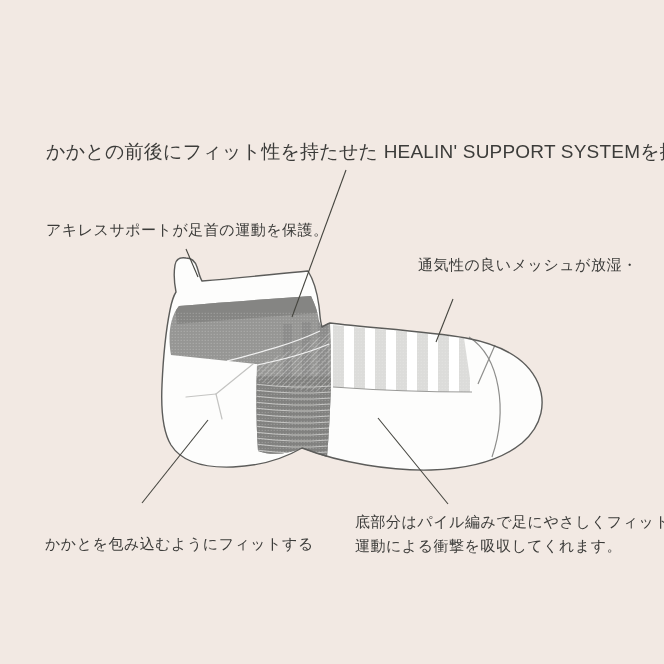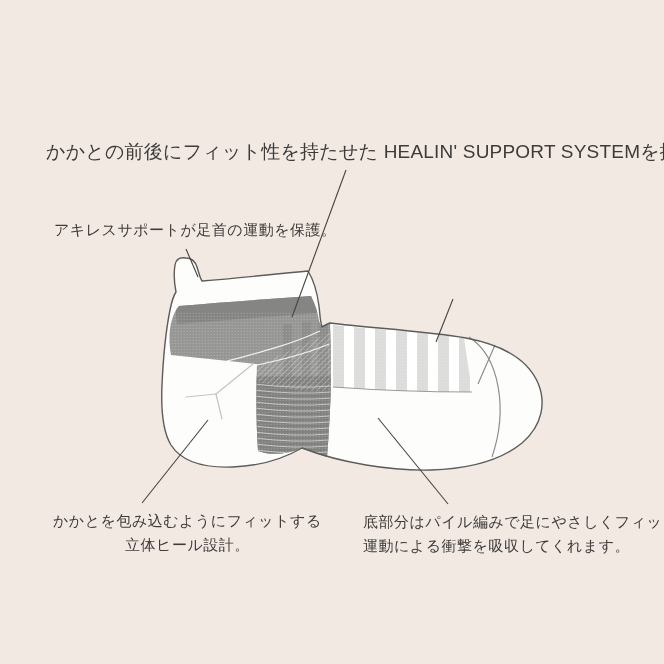--- a/index.html
+++ b/index.html
@@ -20,24 +20,24 @@
     position: absolute;
     color: #3c3c3a;
     white-space: nowrap;
     letter-spacing: 0.5px;
   }
   .title {
     left: 46px; top: 139px;
     font-size: 19px;
     letter-spacing: 0.2px;
   }
-  .note { font-size: 15px; line-height: 24px; margin-left: 8px; }
+  .note { font-size: 15px; line-height: 24px; }
   .note-achilles { left: 46px; top: 218px; }
   .note-mesh    { left: 418px; top: 253px; }
-  .note-heel    { left: 45px;  top: 509px; text-align: center; }
+  .note-heel    { left: 45px;  top: 532px; }
   .note-sole    { left: 355px; top: 510px; }
 </style>
 </head>
 <body>
 
 <div class="stage">
 
   <svg width="664" height="664" viewBox="0 0 664 664" aria-hidden="true">
     <defs>
       <pattern id="dots" width="3" height="3" patternUnits="userSpaceOnUse">
@@ -170,25 +170,25 @@
     </g>
   </svg>
 
   <div class="txt title">かかとの前後にフィット性を持たせた HEALIN' SUPPORT SYSTEMを採用。</div>
 
   <div class="txt note note-achilles">
     <div>アキレスサポートが足首の運動を保護。</div>
   </div>
 
   <div class="txt note note-mesh">
+    <div>通気性の良いメッシュが放湿・</div>
   </div>
 
   <div class="txt note note-heel">
     <div>かかとを包み込むようにフィットする</div>
-    <div>立体ヒール設計。</div>
   </div>
 
   <div class="txt note note-sole">
     <div>底部分はパイル編みで足にやさしくフィット。</div>
     <div>運動による衝撃を吸収してくれます。</div>
   </div>
 
 </div>
 
 </body></html>

